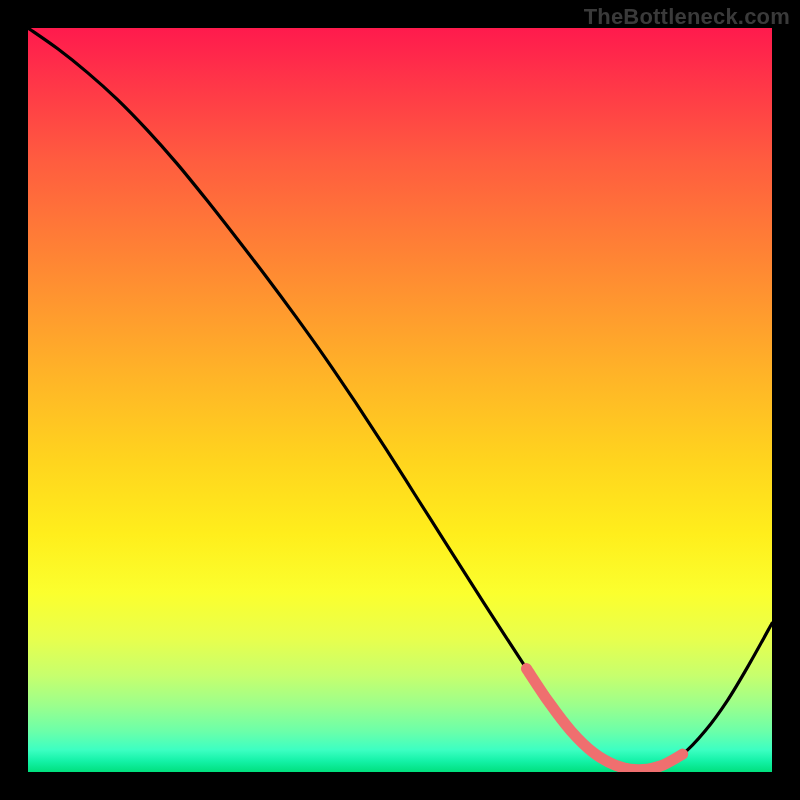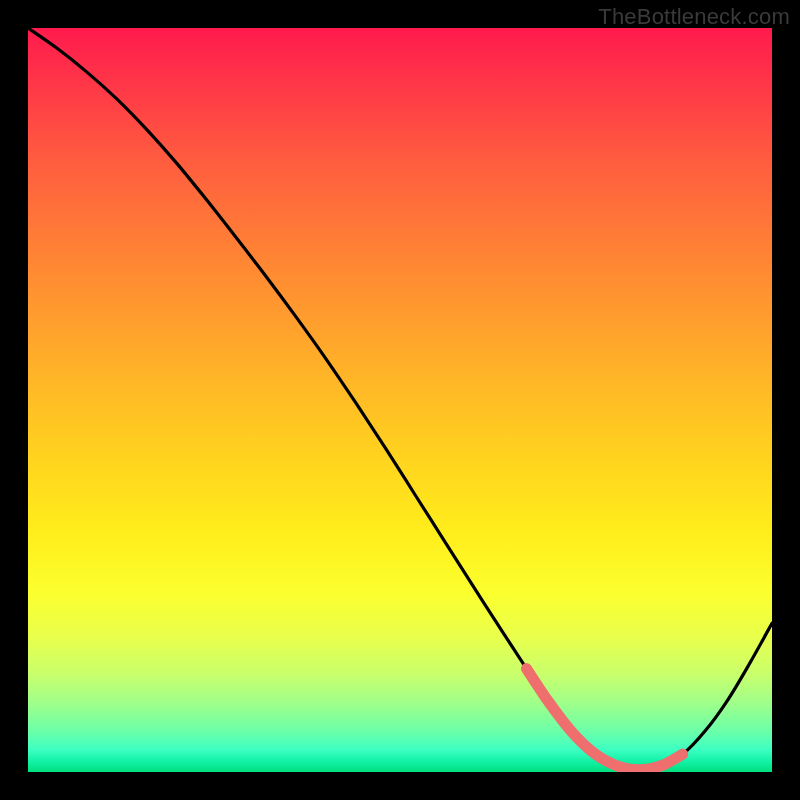--- a/index.html
+++ b/index.html
@@ -58,21 +58,21 @@
     top: 0;
     width: 100%;
     height: 100%;
   }
   .watermark {
     position: absolute;
     top: 4px;
     right: 10px;
     color: #3a3a3a;
     font-size: 22px;
-    font-weight: 400;
+    font-weight: 700;
     letter-spacing: 0.2px;
     user-select: none;
   }
 </style>
 </head>
 <body>
 
 <div class="frame">
 
   <div class="plot-area">

